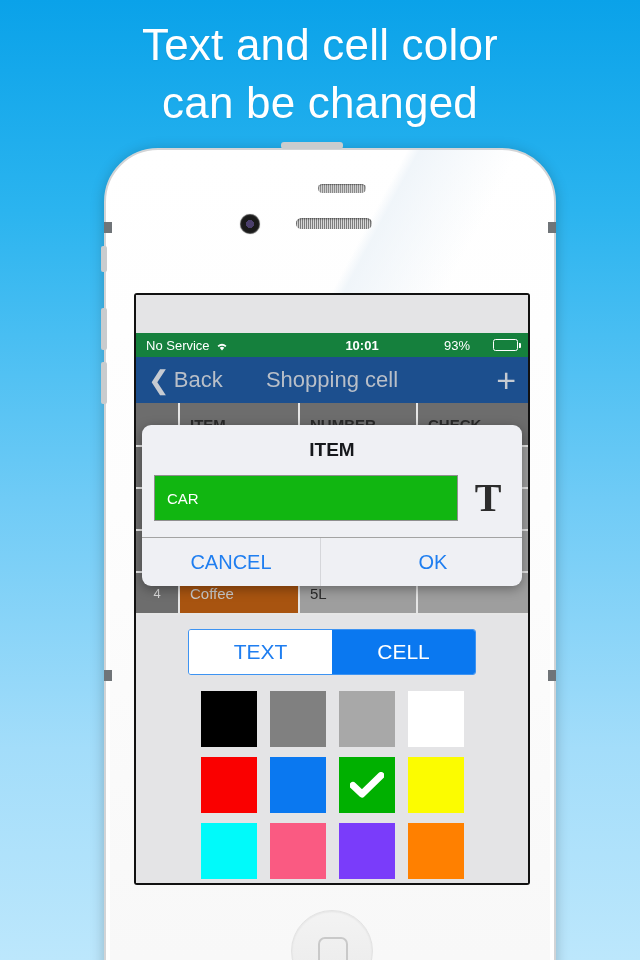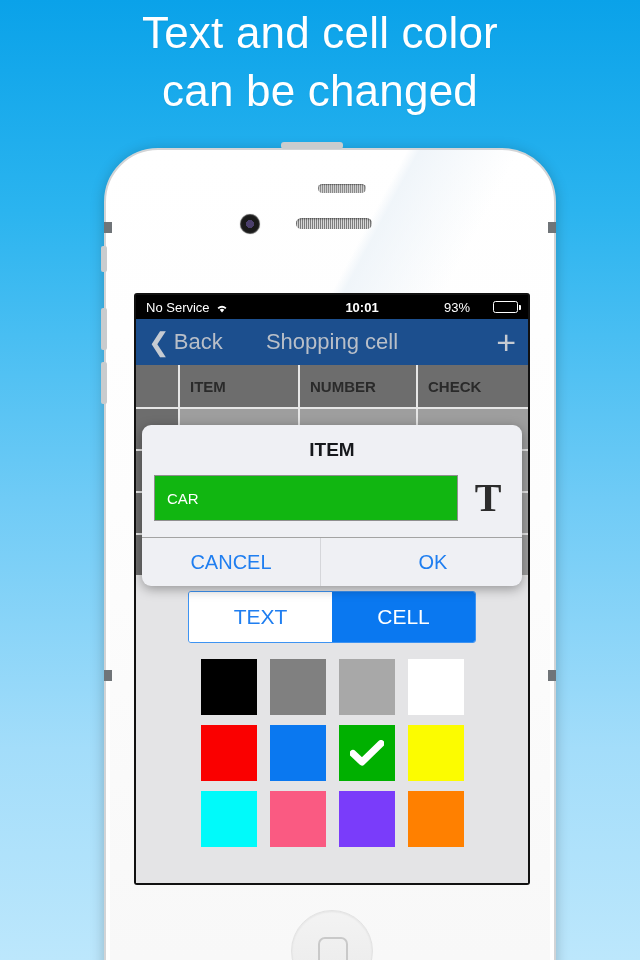--- a/index.html
+++ b/index.html
@@ -11,21 +11,21 @@
   .stage {
     position: relative;
     width: 640px; height: 960px;
     background: linear-gradient(180deg, #0aa2e9 0%, #2bb4ef 22%, #6fcbf6 52%, #a3ddfa 78%, #bce7fc 100%);
     overflow: hidden;
   }
 
   
   .headline {
     position: absolute;
-    top: 4px; left: 0; width: 640px;
+    top: 16px; left: 0; width: 640px;
     text-align: center;
     color: #ffffff;
     font-size: 44px;
     line-height: 58px;
     font-weight: 300;
     letter-spacing: 0.2px;
     text-shadow: 0 1px 2px rgba(0,0,0,0.06);
   }
   .headline-line { display: block; }
 
@@ -113,26 +113,27 @@
     position: absolute;
     left: 2px; top: 2px;
     width: 392px; height: 588px;
     background: #e4e4e6;
     overflow: hidden;
   }
 
   
   .statusbar {
     height: 24px;
-    background: #000000;
+    background: #15803d;
     color: #ffffff;
     display: flex;
     align-items: center;
     padding: 0 10px;
     font-size: 13px;
+    margin-top: 38px;
   }
   .sb-left { display: flex; align-items: center; gap: 5px; }
   .sb-center { position: absolute; left: 0; width: 452px; text-align: center; font-weight: bold; font-size: 13px; pointer-events: none; }
   .sb-right { margin-left: auto; display: flex; align-items: center; gap: 23px; }
   .wifi-icon { display: inline-block; width: 14px; height: 11px; }
   .battery {
     width: 25px; height: 12px;
     border: 1.5px solid #ffffff;
     border-radius: 2.5px;
     position: relative;
@@ -186,21 +187,21 @@
   .cell-plain  { background: #9e9e9e; }
 
   
   .bottom-panel {
     background: #e4e4e6;
     padding: 14px 0 0 0;
     height: 100%;
   }
   .segmented {
     margin: 0 auto;
-    width: 288px; height: 52px;
+    width: 288px; height: 46px;
     display: flex;
     border: 1px solid #3d93f2;
     border-radius: 3px;
     overflow: hidden;
   }
   .seg {
     flex: 1;
     display: flex; align-items: center; justify-content: center;
     font-size: 21px;
   }

